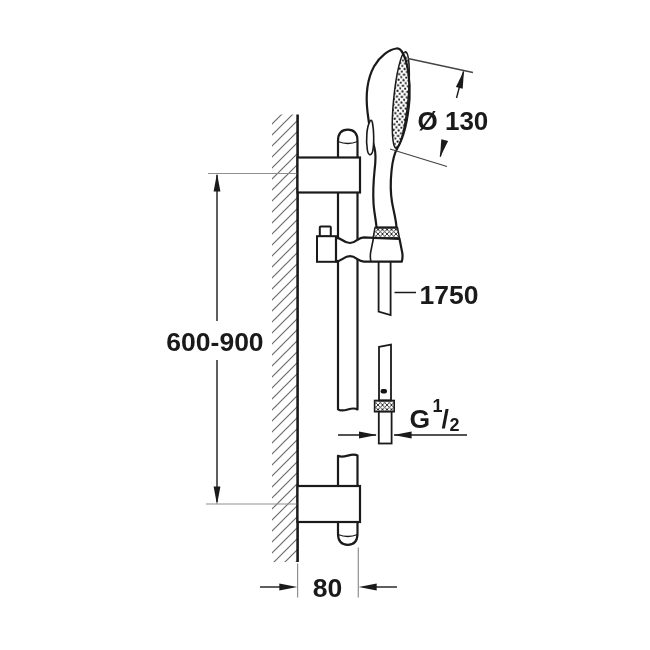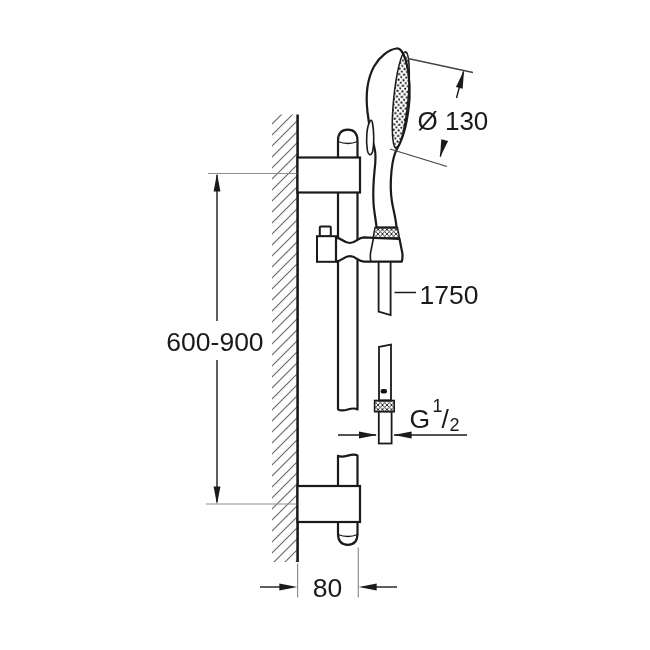--- a/index.html
+++ b/index.html
@@ -2,20 +2,21 @@
 <html><head>
 <meta charset="utf-8">
 <style>
   html,body{margin:0;padding:0;background:#fff;}
   .canvas{
     position:relative;
     width:650px;height:650px;
     background:#ffffff;
     font-family:"Liberation Sans", sans-serif;
     overflow:hidden;
+    font-weight:bold;
   }
   svg{display:block;}
   text{
     font-family:"Liberation Sans", sans-serif;
     fill:#1a1a1a;
   }
 </style>
 </head>
 <body>
 

